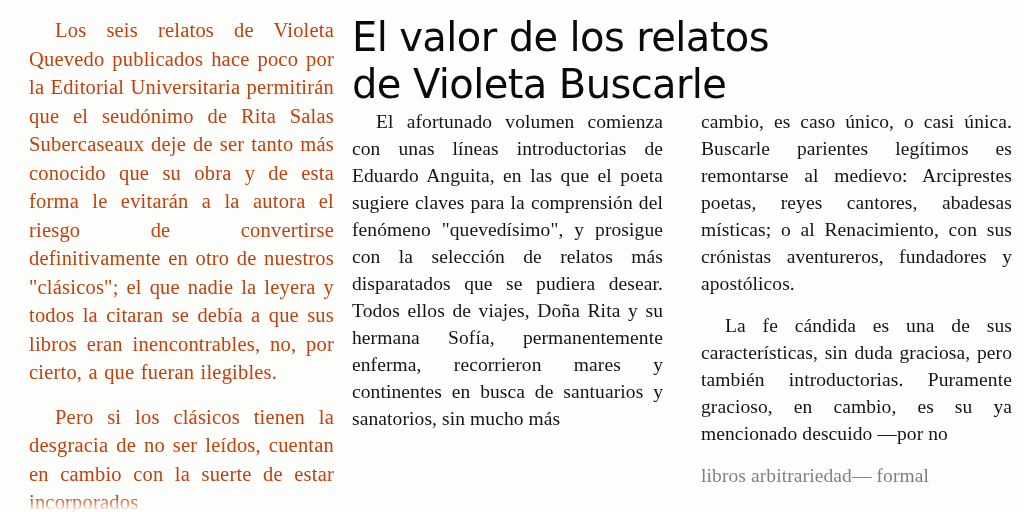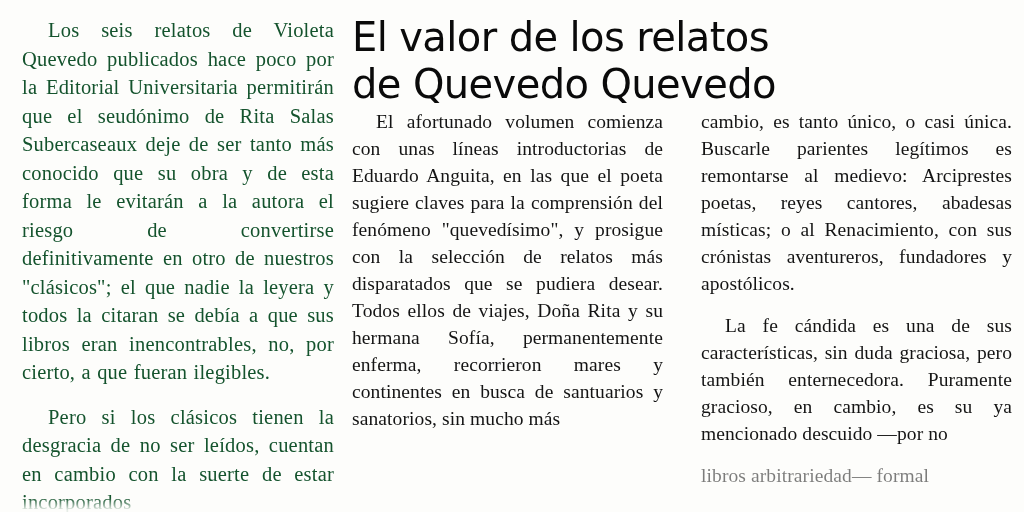--- a/index.html
+++ b/index.html
@@ -23,28 +23,28 @@
   
   .col-left {
     position: absolute;
     left: 18px;
     top: 16px;
     width: 316px;
     height: 496px;
     overflow: hidden;
   }
   .col-left p {
-    margin: 0 0 16px 4px;
+    margin: 0 0 16px 11px;
     font-size: 20.5px;
     line-height: 28.5px;
     text-align: justify;
     text-indent: 26px;
     letter-spacing: 0.2px;
     word-spacing: 1px;
-    color: #14532d;
+    color: #c2410c;
   }
   
   .headline {
     position: absolute;
     left: 352px;
     top: 14px;
     width: 652px;
   }
   .headline .hl-line {
     font-family: "DejaVu Sans", sans-serif;
@@ -100,28 +100,28 @@
 
 <div class="page">
 
   <div class="col-left">
     <p>Los seis relatos de Violeta Quevedo publicados hace poco por la Editorial Universitaria permitirán que el seudónimo de Rita Salas Subercaseaux deje de ser tanto más conocido que su obra y de esta forma le evitarán a la autora el riesgo de convertirse definitivamente en otro de nuestros "clásicos"; el que nadie la leyera y todos la citaran se debía a que sus libros eran inencontrables, no, por cierto, a que fueran ilegibles.</p>
     <p>Pero si los clásicos tienen la desgracia de no ser leídos, cuentan en cambio con la suerte de estar incorporados</p>
   </div>
 
   <div class="headline">
     <div class="hl-line">El valor de los relatos</div>
-    <div class="hl-line">de Quevedo Quevedo</div>
+    <div class="hl-line">de Violeta Buscarle</div>
   </div>
 
   <div class="cols-wrap">
     <div class="col">
       <p>El afortunado volumen comienza con unas líneas introductorias de Eduardo Anguita, en las que el poeta sugiere claves para la comprensión del fenómeno "quevedísimo", y prosigue con la selección de relatos más disparatados que se pudiera desear. Todos ellos de viajes, Doña Rita y su hermana Sofía, permanentemente enferma, recorrieron mares y continentes en busca de santuarios y sanatorios, sin mucho más</p>
     </div>
     <div class="col">
-      <p class="no-indent">cambio, es tanto único, o casi única. Buscarle parientes legítimos es remontarse al medievo: Arciprestes poetas, reyes cantores, abadesas místicas; o al Renacimiento, con sus crónistas aventureros, fundadores y apostólicos.</p>
-      <p>La fe cándida es una de sus características, sin duda graciosa, pero también enternecedora. Puramente gracioso, en cambio, es su ya mencionado descuido —por no</p>
+      <p class="no-indent">cambio, es caso único, o casi única. Buscarle parientes legítimos es remontarse al medievo: Arciprestes poetas, reyes cantores, abadesas místicas; o al Renacimiento, con sus crónistas aventureros, fundadores y apostólicos.</p>
+      <p>La fe cándida es una de sus características, sin duda graciosa, pero también introductorias. Puramente gracioso, en cambio, es su ya mencionado descuido —por no</p>
       <p class="no-indent cutoff">libros arbitrariedad— formal</p>
     </div>
   </div>
 
   <div class="fade-bottom"></div>
 </div>
 
 </body></html>

